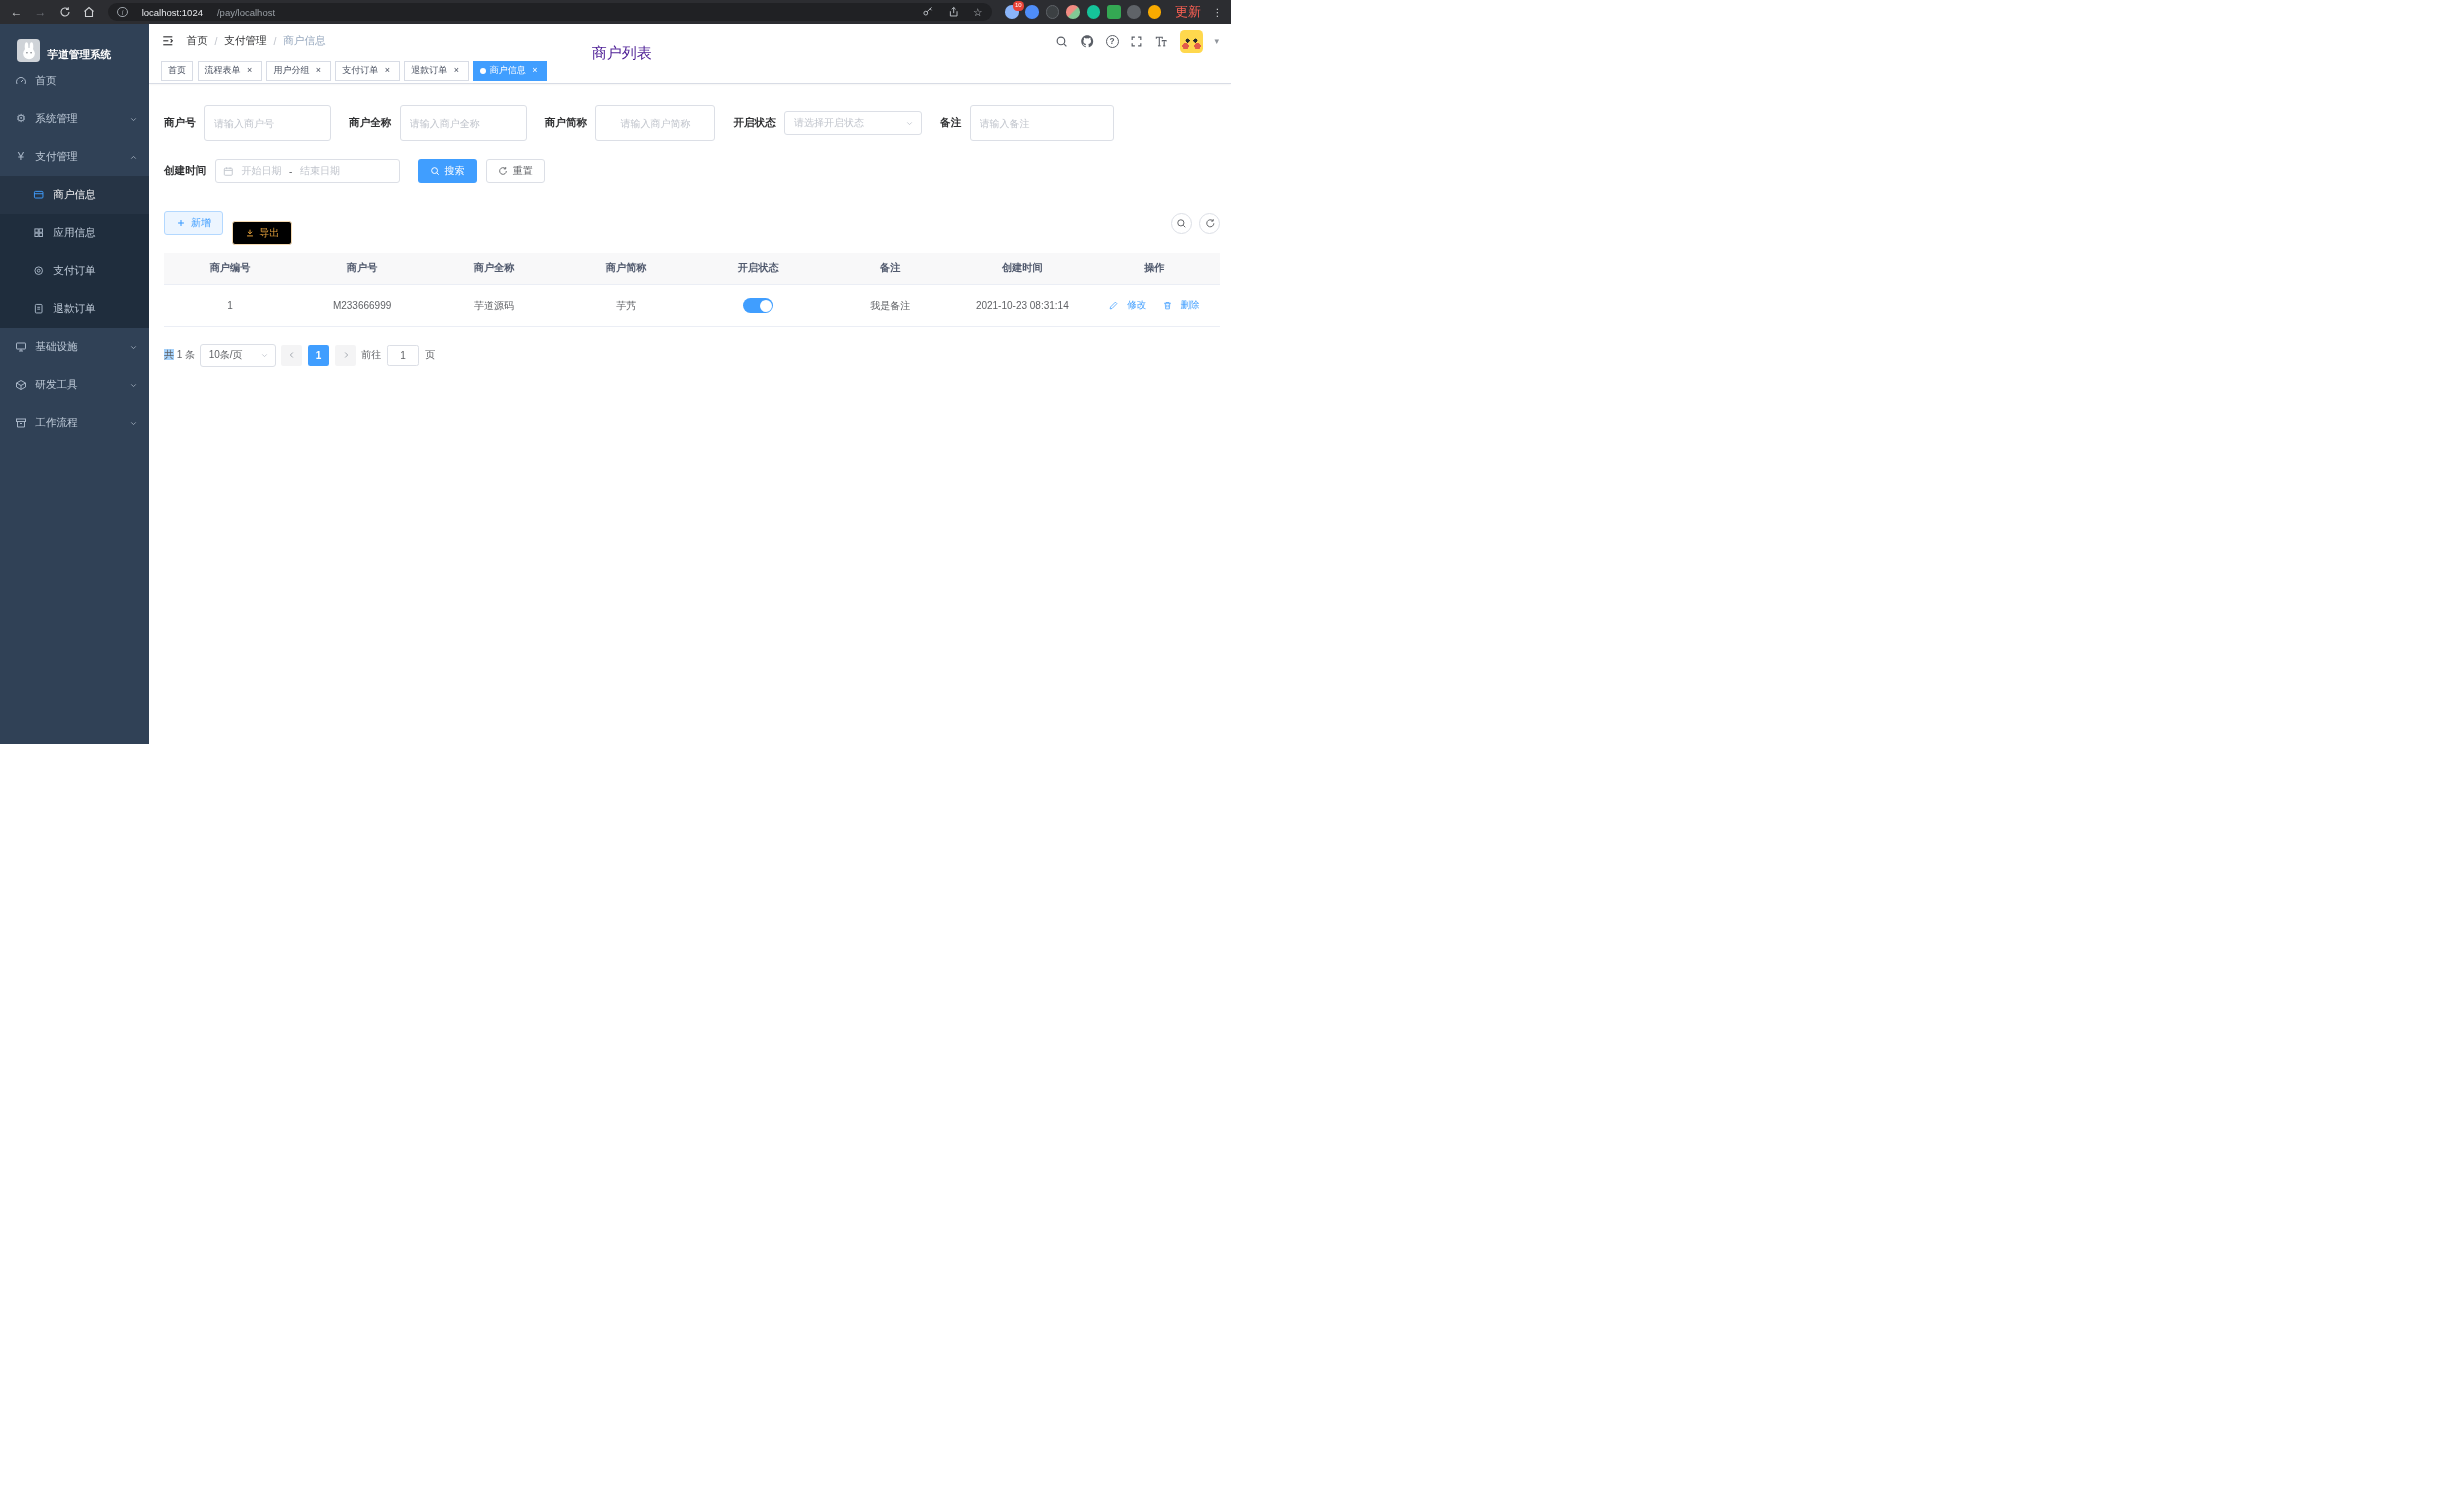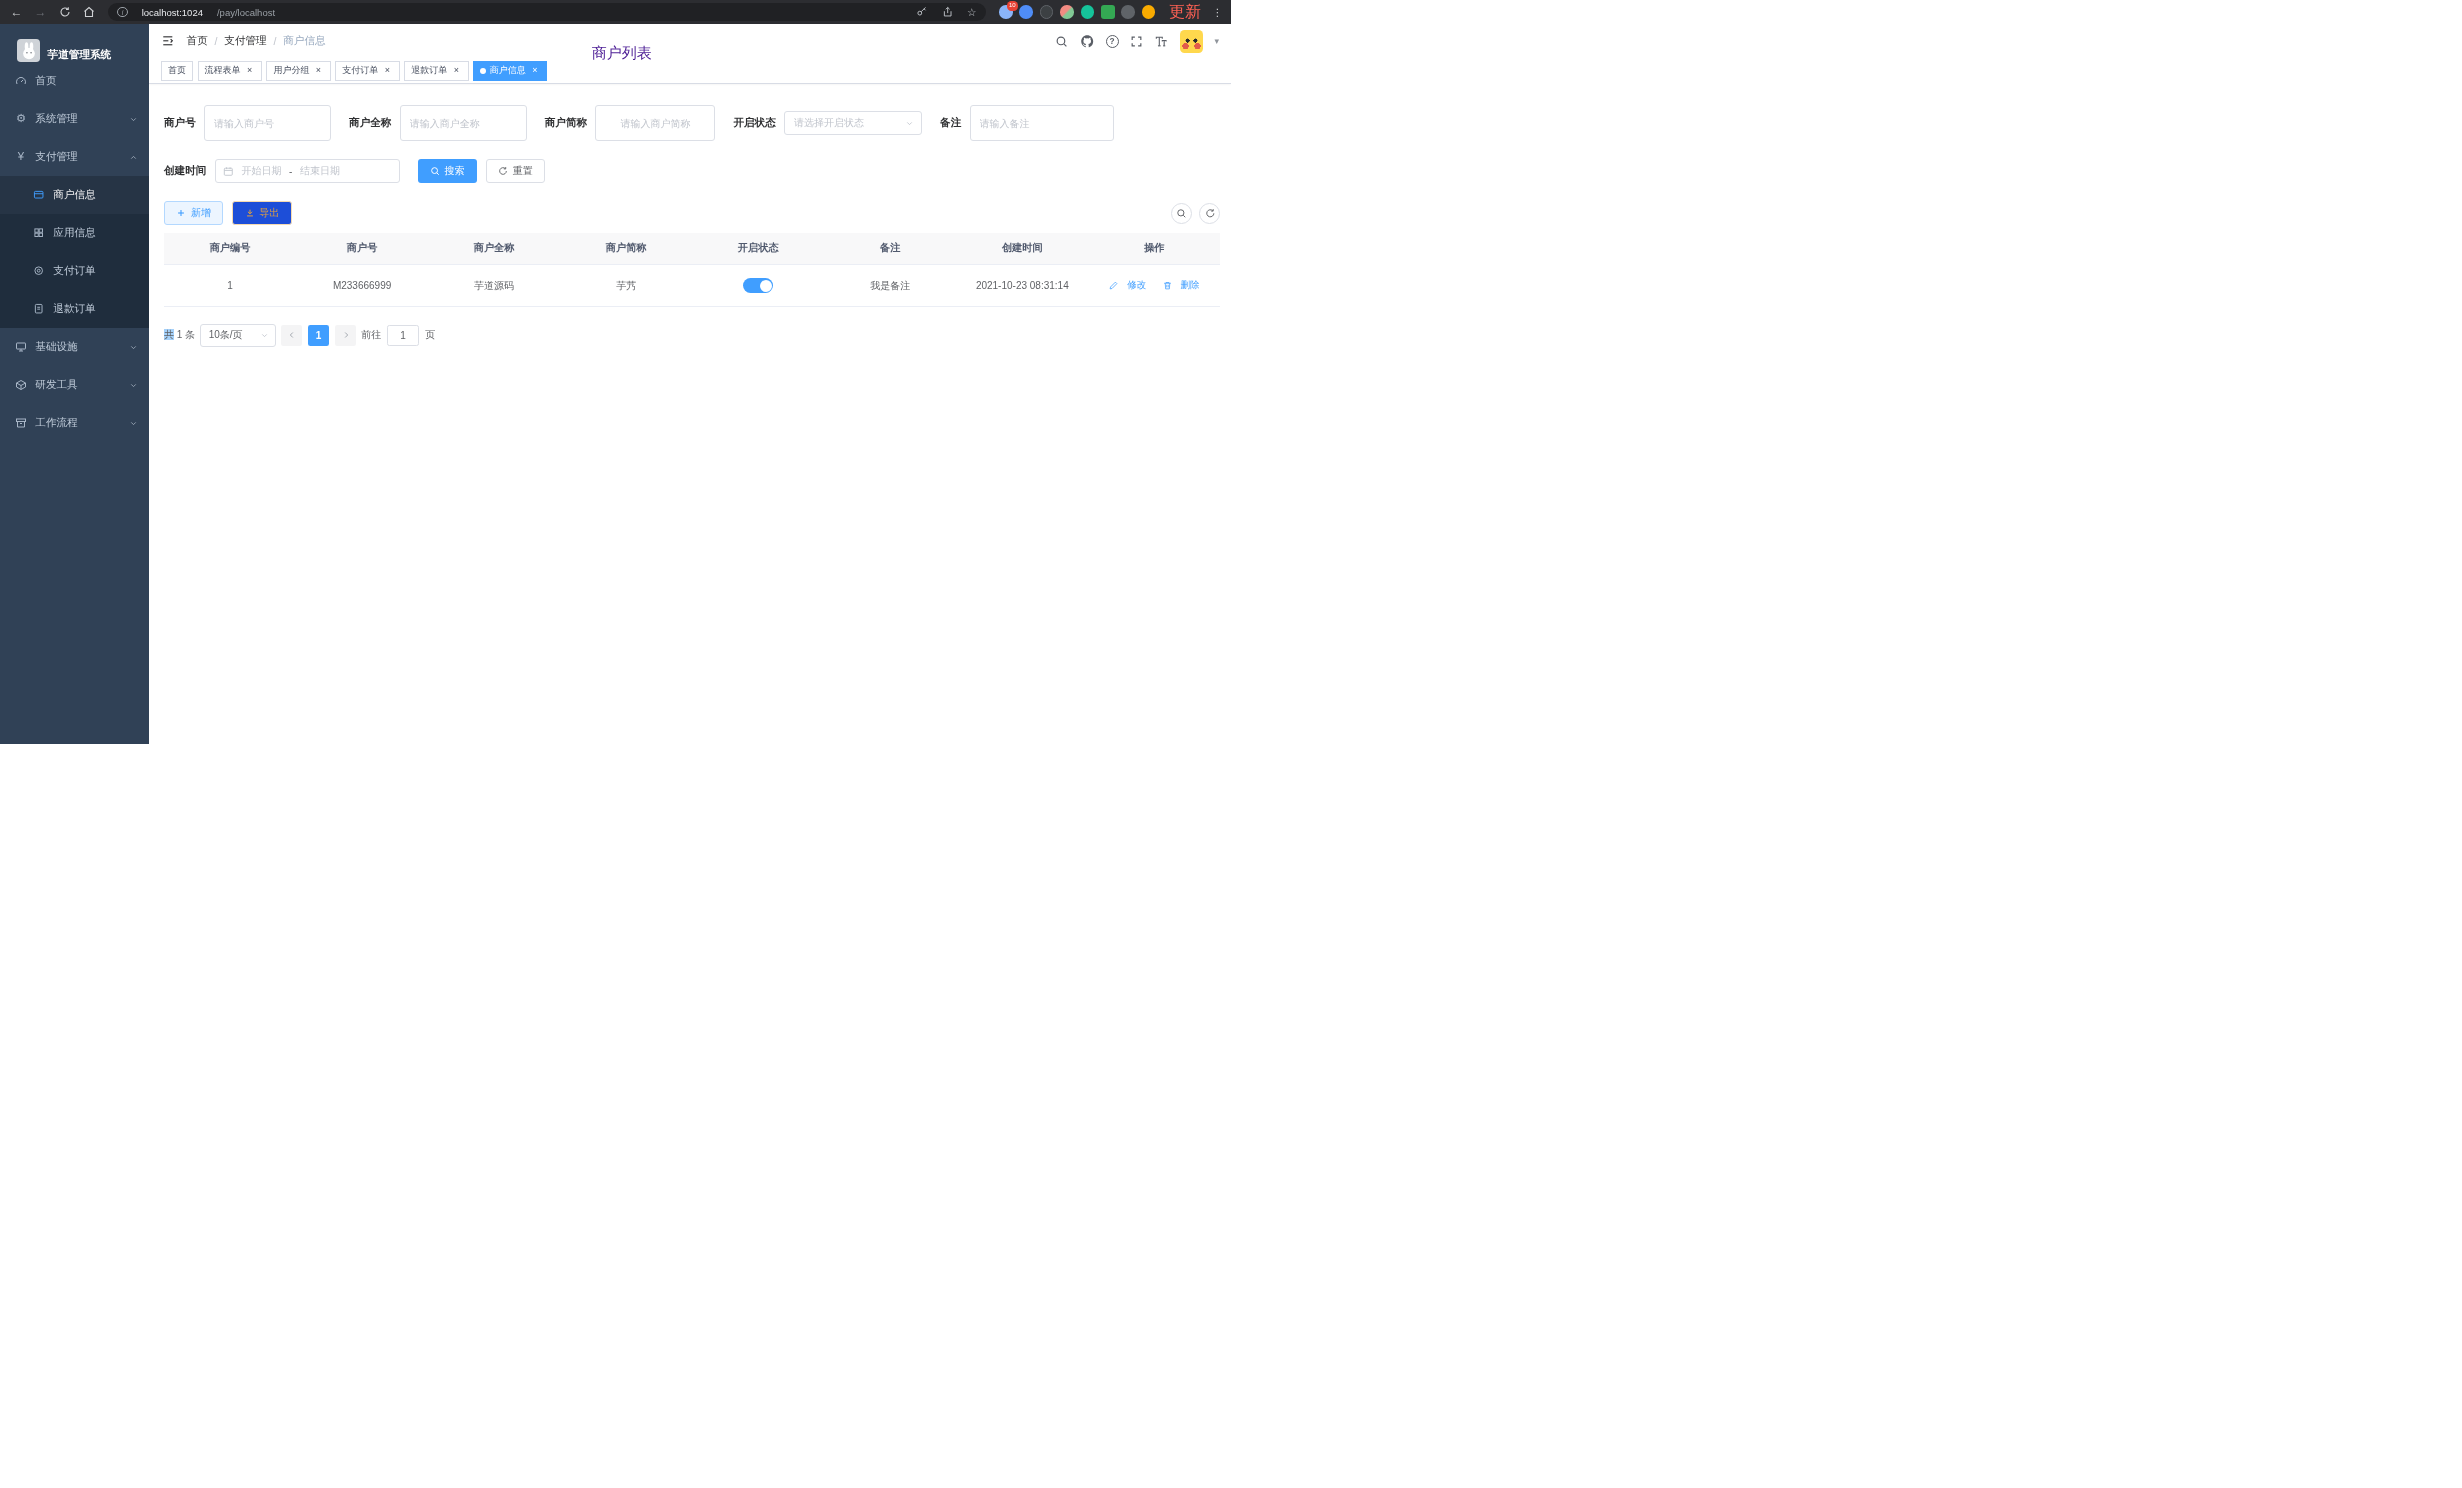--- a/index.html
+++ b/index.html
@@ -20,21 +20,21 @@
   .addr-ic { color:#bdc1c6; cursor:pointer; }
   .star-glyph { color:#bdc1c6; font-size:10.6px; cursor:pointer; }
   .ext-row { display:flex; align-items:center; gap:6.8px; padding:0 3px; }
   .ext { width:13.6px; height:13.6px; border-radius:50%; position:relative; cursor:pointer; }
   .e1{ background:#8ab4f8; } .e2{ background:#4f8df7; }
   .e3{ background:#3c4043; border:0.8px solid #5f6368; }
   .e4{ background:linear-gradient(135deg,#f28b82 45%,#81c995 55%); }
   .e5{ background:#15c39a; } .e6{ background:#34a853; border-radius:3px; }
   .e7{ background:#5f6368; } .e8{ background:#f9ab00; }
   .ext .badge { position:absolute; top:-3.8px; right:-5.3px; background:#e94235; color:#fff; font-size:6px; line-height:7.6px; padding:0.8px 2.3px; border-radius:4.5px; }
-  .update-label { color:#ff6154; font-size:16px; margin:0 4.5px; white-space:nowrap; cursor:pointer; }
+  .update-label { color:#ff6154; font-size:13px; margin:0 4.5px; white-space:nowrap; cursor:pointer; }
   .kebab { color:#cfd1d4; font-size:10.6px; width:12px; text-align:center; cursor:pointer; }
 
   
   .app { display:flex; height:720px; }
   .sidebar { width:149px; flex-shrink:0; background:#304156; color:#bfcbd9; display:flex; flex-direction:column; }
   .logo { height:38px; display:flex; align-items:flex-end; gap:7.6px; padding-left:17px; }
   .logo-img { width:23px; height:23px; border-radius:3.8px; background:#cfd3d8; display:flex; align-items:center; justify-content:center; overflow:hidden; }
   .logo-title { color:#fff; font-weight:bold; font-size:10.6px; white-space:nowrap; }
   .menu-item { height:38px; display:flex; align-items:center; gap:8.3px; padding:0 10.6px 0 15px; font-size:10.6px; cursor:pointer; white-space:nowrap; }
   .mi-ico { width:12px; display:flex; justify-content:center; color:#a8b6c7; flex-shrink:0; font-size:11.4px; line-height:1; }
@@ -86,21 +86,21 @@
   .el-select { width:138px; height:24px; border:0.8px solid #dcdfe6; border-radius:3px; display:flex; align-items:center; justify-content:space-between; padding:0 7.6px 0 9px; font-size:10px; color:#c0c4cc; cursor:pointer; background:#fff; }
   .sel-chev { color:#c0c4cc; }
   .date-range { width:185px; height:24px; border:0.8px solid #dcdfe6; border-radius:3px; display:flex; align-items:center; padding:0 7.6px; gap:7.6px; font-size:10px; color:#c0c4cc; cursor:pointer; background:#fff; }
   .date-range .cal { color:#c0c4cc; }
   .date-sep { color:#606266; }
 
   .btn { height:24px; border-radius:3px; font-size:10px; display:inline-flex; align-items:center; gap:4.5px; padding:0 11.4px; border:0.8px solid transparent; cursor:pointer; white-space:nowrap; }
   .btn-primary { background:#409eff; color:#fff; }
   .btn-default { background:#fff; border-color:#dcdfe6; color:#606266; }
   .btn-primary-plain { background:#ecf5ff; border-color:#b3d8ff; color:#409eff; }
-  .btn-warning-plain { background:#1d4ed8; border-color:#f5dab1; color:#e6a23c; }
+  .btn-warning-plain { background:#000000; border-color:#f5dab1; color:#e6a23c;margin-top:20px; }
   .mr12 { margin-right:9px; }
 
   .toolbar { display:flex; align-items:center; margin-bottom:7.6px; }
   .toolbar-spacer { flex:1; }
   .icon-circle { width:21px; height:21px; border-radius:50%; border:0.8px solid #dcdfe6; background:#fff; color:#606266; display:flex; align-items:center; justify-content:center; cursor:pointer; margin-left:7.6px; }
 
   
   table.grid { width:100%; border-collapse:collapse; table-layout:fixed; font-size:10px; }
   .grid th { background:#f8f8f9; color:#515a6e; font-weight:600; height:32px; text-align:center; border-bottom:0.8px solid #ebeef5; font-size:10.2px; }
   .grid td { height:42px; text-align:center; border-bottom:0.8px solid #ebeef5; color:#606266; }

